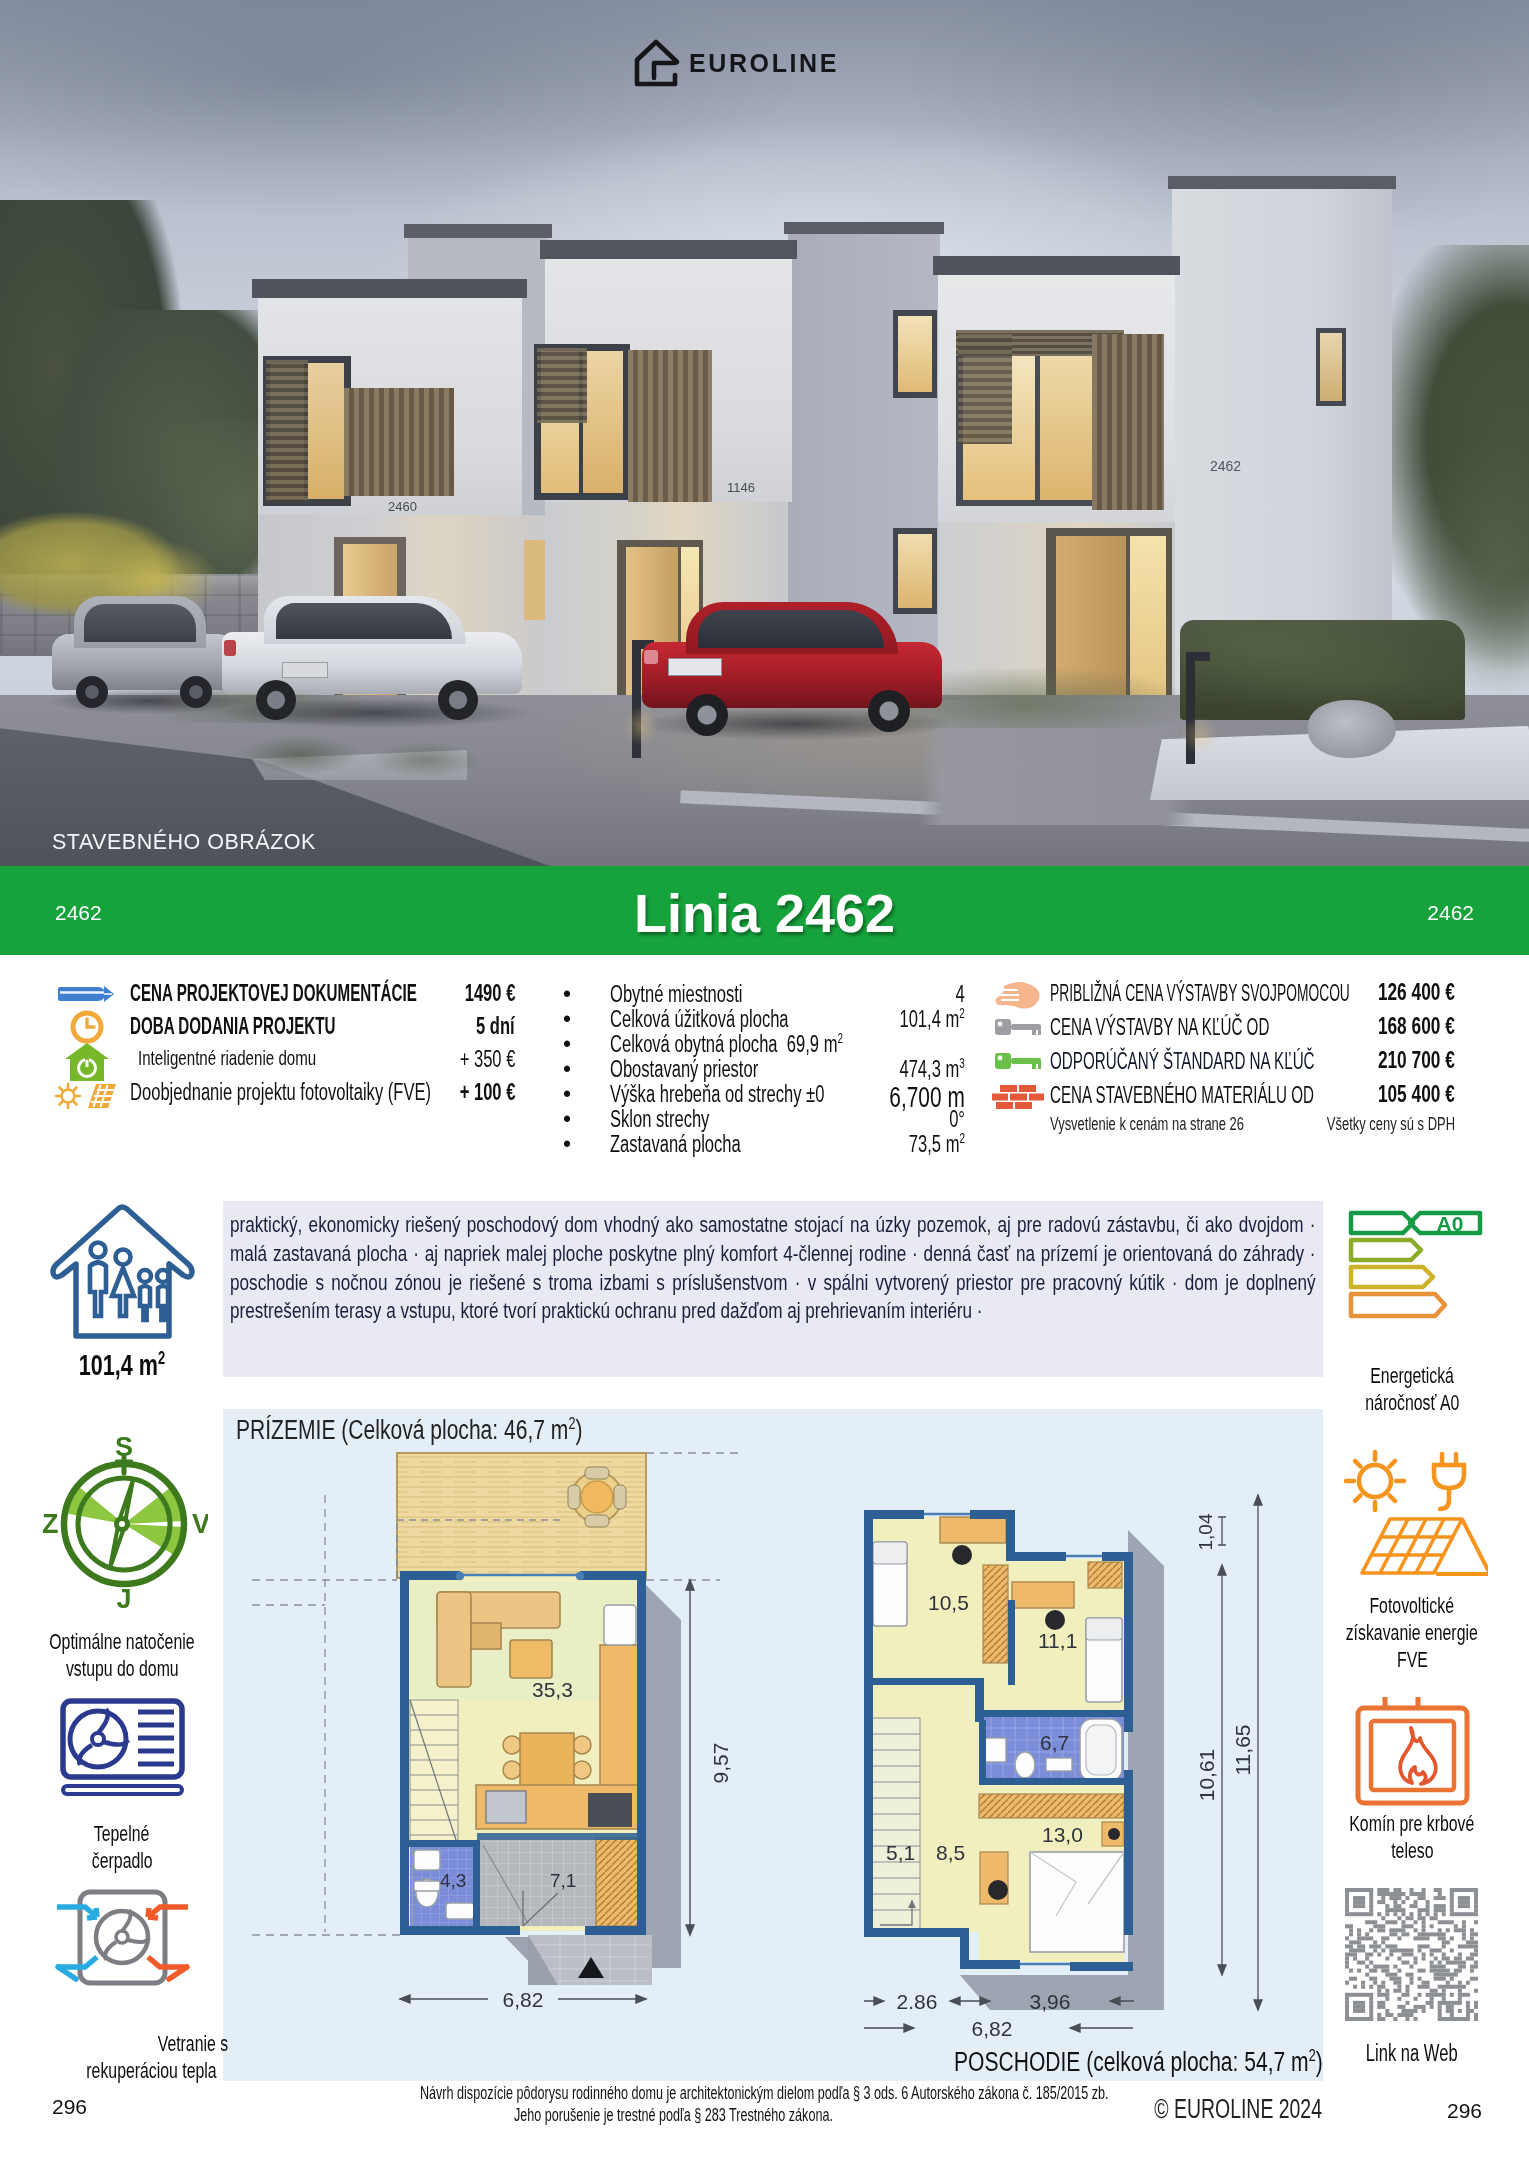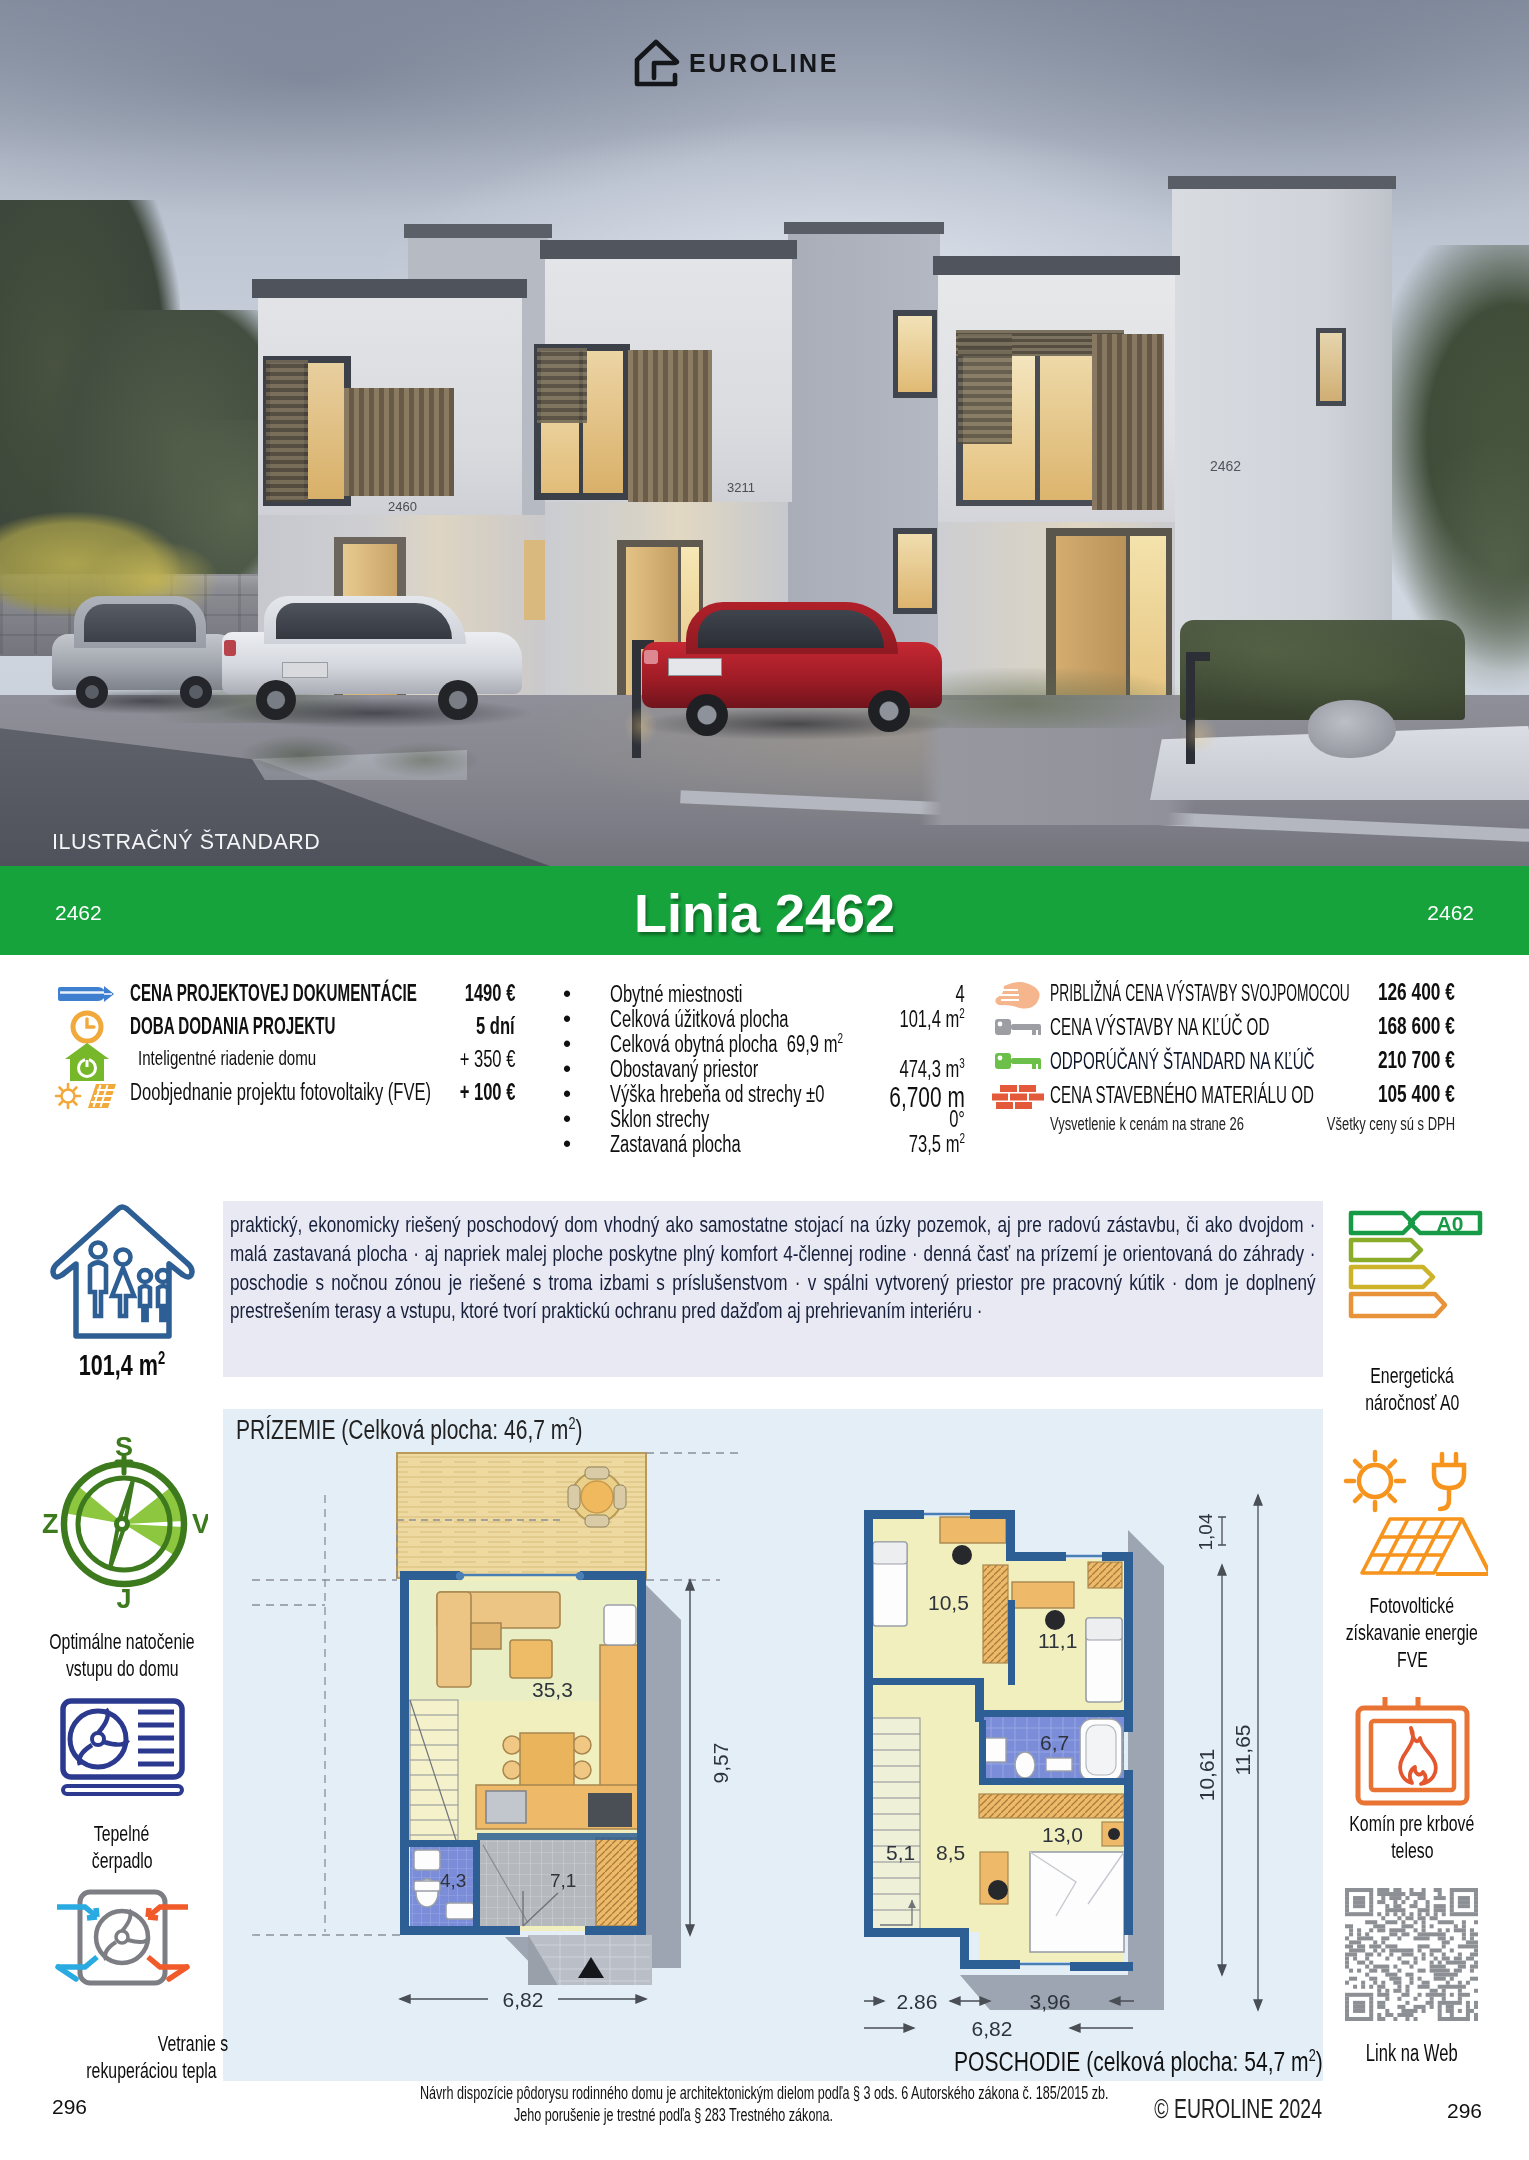--- a/index.html
+++ b/index.html
@@ -73,21 +73,21 @@
   <div class="abs" style="left:540px;top:240px;width:257px;height:19px;background:#50555e"></div>
 
   <div class="abs" style="left:534px;top:344px;width:96px;height:156px;background:#3c4048"></div>
   <div class="abs" style="left:541px;top:351px;width:38px;height:142px;background:linear-gradient(180deg,#f2e3bd,#e2bd78)"></div>
   <div class="abs" style="left:583px;top:351px;width:40px;height:142px;background:linear-gradient(180deg,#ecd4a4,#d9b069)"></div>
 
   <div class="abs" style="left:537px;top:348px;width:50px;height:75px;background:repeating-linear-gradient(180deg,#746b58 0 4px,#4c463c 4px 8px);opacity:.9"></div>
 
   <div class="abs" style="left:628px;top:350px;width:84px;height:152px;background:repeating-linear-gradient(90deg,#8d7c64 0 5px,#695c49 5px 10px)"></div>
 
-  <div class="abs" style="left:727px;top:480px;font-size:13px;color:#494d54">3211</div>
+  <div class="abs" style="left:727px;top:480px;font-size:13px;color:#494d54">1146</div>
 
   <div class="abs" style="left:545px;top:502px;width:243px;height:218px;background:linear-gradient(90deg,#caccd1 0%,#d6d2c8 38%,#e2d8c2 55%,#d2cfc9 80%,#c6c8ce 100%)"></div>
 
   <div class="abs" style="left:617px;top:540px;width:86px;height:175px;background:#5f594f"></div>
   <div class="abs" style="left:626px;top:547px;width:52px;height:166px;background:linear-gradient(90deg,#e4c386,#c49e62)"></div>
   <div class="abs" style="left:681px;top:547px;width:18px;height:164px;background:linear-gradient(180deg,#f6e7b4,#e3bf7c)"></div>
 
   <div class="abs" style="left:1172px;top:182px;width:220px;height:690px;background:linear-gradient(90deg,#d8dbe0,#d0d3d9 70%,#bec2ca)"></div>
   <div class="abs" style="left:1168px;top:176px;width:228px;height:13px;background:#585d66"></div>
 
@@ -182,21 +182,21 @@
 
   <svg class="abs" style="left:634px;top:38px" width="210" height="50" viewBox="0 0 210 50">
     <g fill="none" stroke="#14161a" stroke-width="4.6" stroke-linejoin="round" stroke-linecap="round">
       <path d="M3 46 H41 M3 46 V22 L22 4 L41 22 L43 24"></path>
       <path d="M41 46 V37"></path>
       <path d="M20 40 V25 H41"></path>
     </g>
     <text x="55" y="34" font-family="Liberation Sans, sans-serif" font-size="25" font-weight="bold" letter-spacing="2.6" fill="#14161a">EUROLINE</text>
   </svg>
 
-  <div class="abs" style="left:52px;top:830px;font-size:21.5px;color:#f4f5f7;letter-spacing:.5px">ILUSTRAČNÝ ŠTANDARD</div>
+  <div class="abs" style="left:52px;top:830px;font-size:21.5px;color:#f4f5f7;letter-spacing:.5px">STAVEBNÉHO OBRÁZOK</div>
 </div>
 
 <div class="abs" style="left:0;top:866px;width:1529px;height:89px;background:#16a33c"></div>
 
 <div class="abs" style="left:55px;top:901px;width:100px;font-size:21px;color:#fff">2462</div>
 
 <div class="abs" style="left:1374px;top:901px;width:100px;text-align:right;font-size:21px;color:#fff">2462</div>
 
 <div class="abs" style="left:0;top:882px;width:1529px;text-align:center;font-size:54px;font-weight:bold;color:#fff;text-shadow:2px 3px 3px rgba(0,0,0,.35)">Linia 2462</div>
 

